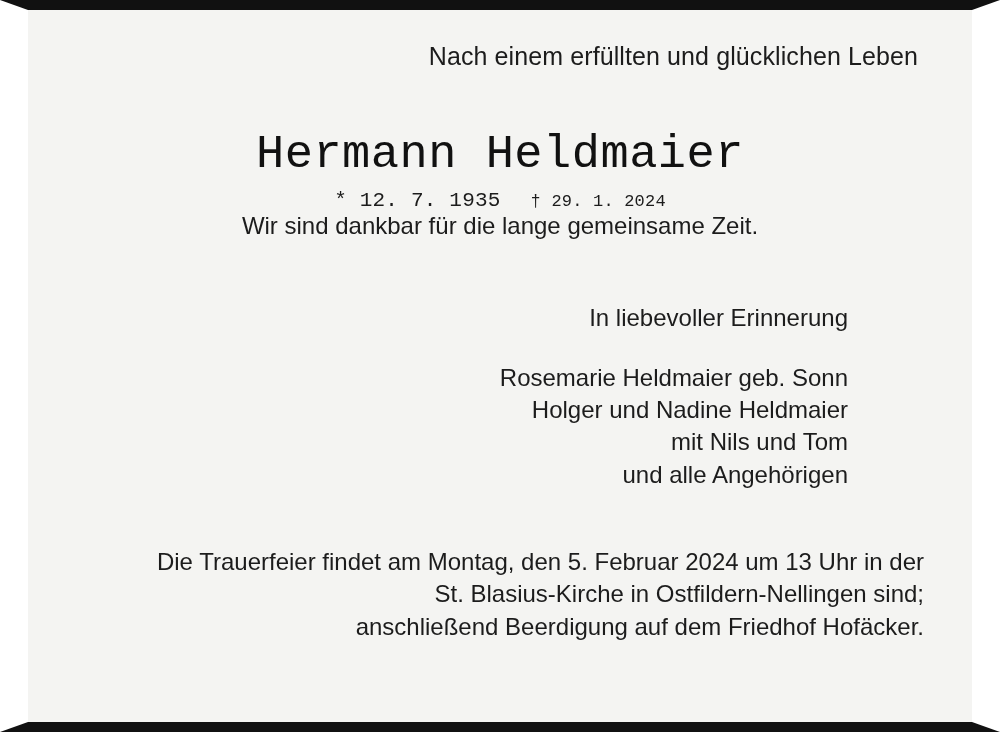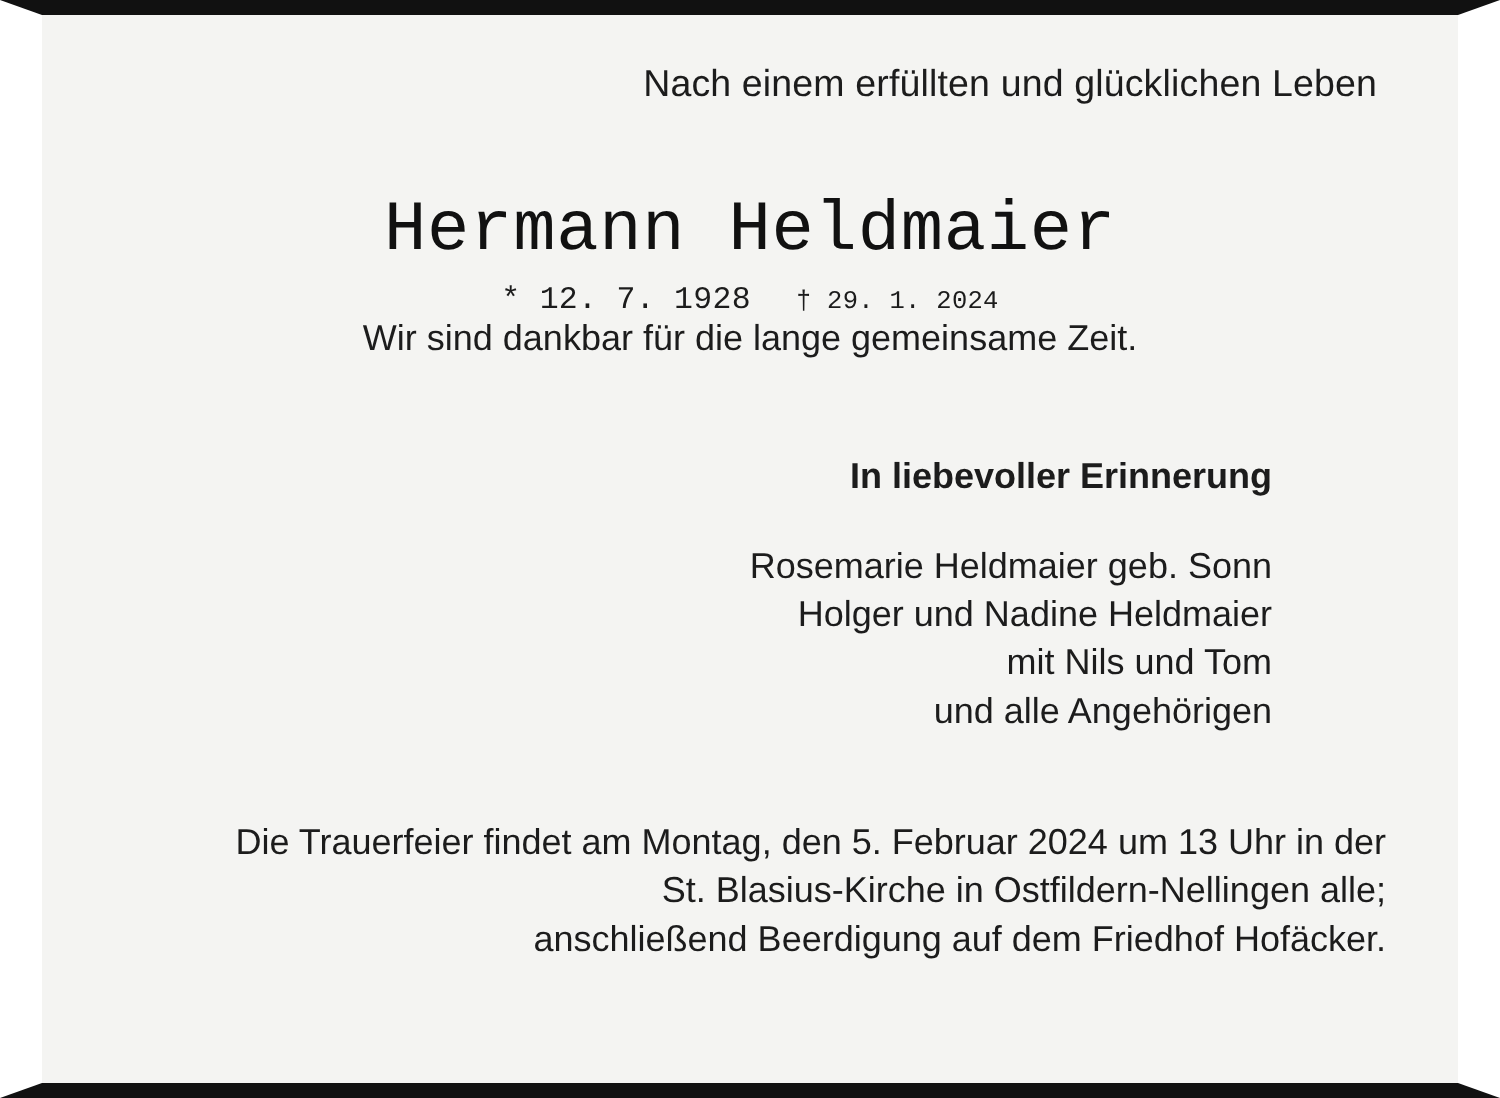--- a/index.html
+++ b/index.html
@@ -76,21 +76,20 @@
     font-size: 24px;
     color: #1c1c1c;
   }
 
   .memory {
     text-align: right;
     font-size: 24px;
     margin-top: 64px;
     padding-right: 76px;
     color: #1c1c1c;
-    font-weight: bold;
   }
 
   .family {
     text-align: right;
     font-size: 24px;
     line-height: 1.34;
     margin-top: 30px;
     padding-right: 76px;
     color: #1c1c1c;
   }
@@ -110,35 +109,35 @@
 <div class="obituary">
   <div class="card-inner">
 
     <div class="opening">
       <div>Nach einem erfüllten und glücklichen Leben</div>
     </div>
 
     <div class="name-block">
       <div class="deceased-name">Hermann Heldmaier</div>
       <div class="dates">
-        <span class="birth">* 12. 7. 1928</span><span class="cross">† 29. 1. 2024</span>
+        <span class="birth">* 12. 7. 1935</span><span class="cross">† 29. 1. 2024</span>
       </div>
     </div>
 
     <div class="gratitude">Wir sind dankbar für die lange gemeinsame Zeit.</div>
 
     <div class="memory">In liebevoller Erinnerung</div>
 
     <div class="family">
       <div>Rosemarie Heldmaier geb. Sonn</div>
       <div>Holger und Nadine Heldmaier</div>
       <div>mit Nils und Tom</div>
       <div>und alle Angehörigen</div>
     </div>
 
     <div class="service">
       <div>Die Trauerfeier findet am Montag, den 5. Februar 2024 um 13 Uhr in der</div>
-      <div>St. Blasius-Kirche in Ostfildern-Nellingen alle;</div>
+      <div>St. Blasius-Kirche in Ostfildern-Nellingen sind;</div>
       <div>anschließend Beerdigung auf dem Friedhof Hofäcker.</div>
     </div>
 
   </div>
 </div>
 
 </body></html>

